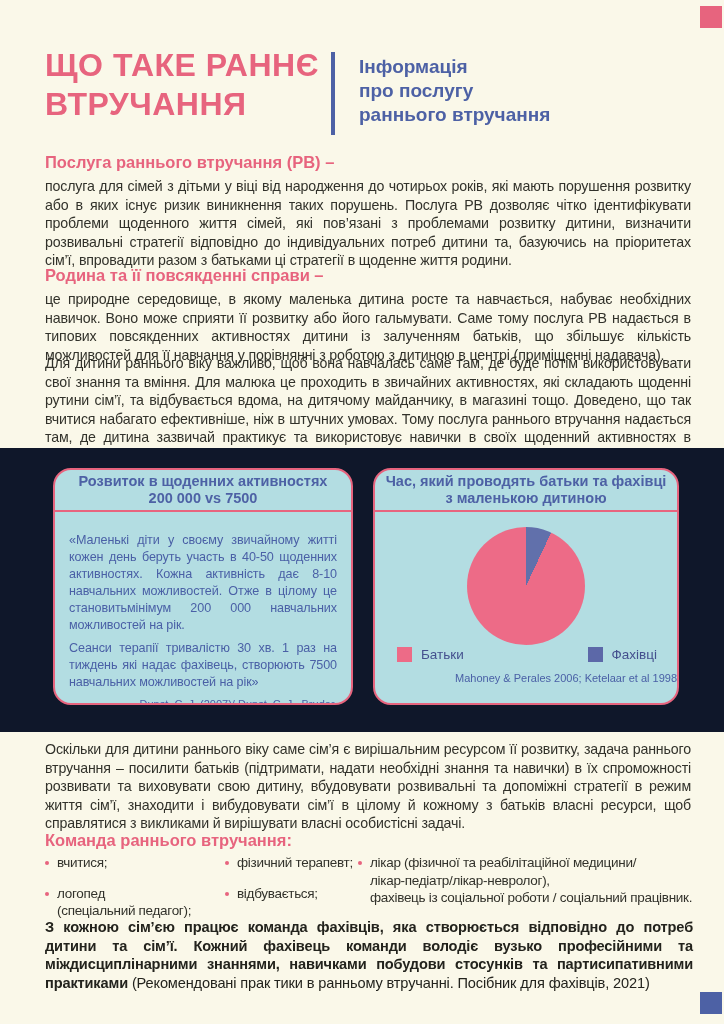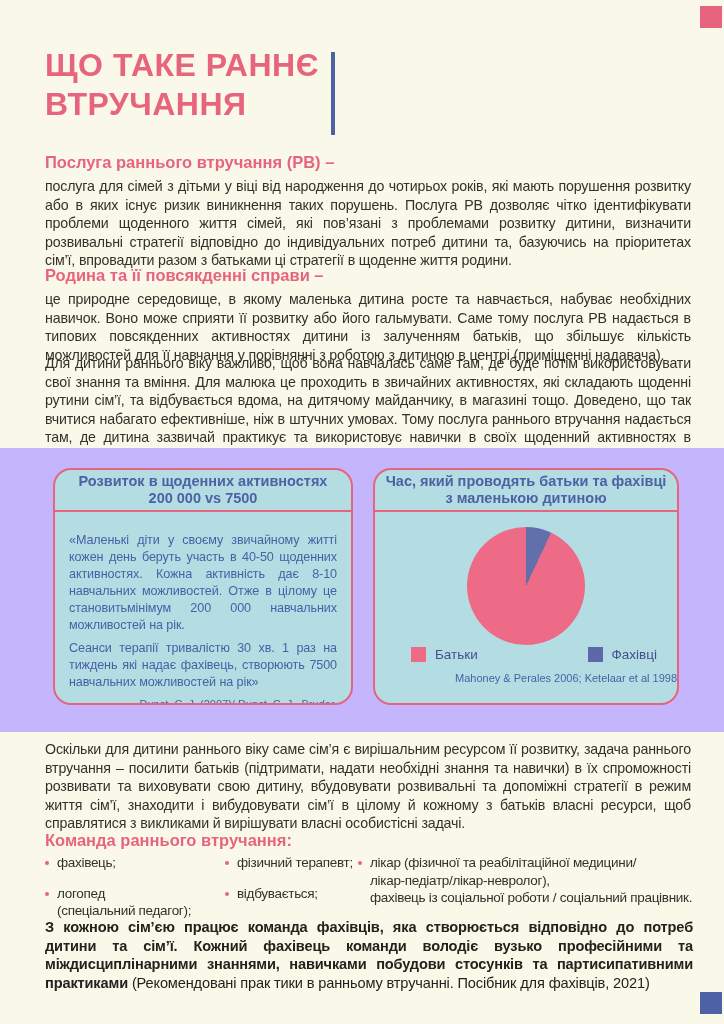--- a/index.html
+++ b/index.html
@@ -30,21 +30,21 @@
   .sec-heading {
     position:absolute; left:45px;
     font-size:16.5px; font-weight:700; color:#e7647e;
   }
   .body-p {
     position:absolute; left:45px; width:646px;
     font-size:14.2px; line-height:18.5px; letter-spacing:-0.15px;
     text-align:justify; color:#32322b;
   }
 
-  .band { position:absolute; left:0; top:448px; width:724px; height:284px; background:#c4b5fd; }
+  .band { position:absolute; left:0; top:448px; width:724px; height:284px; background:#0f172a; }
 
   .card {
     position:absolute; top:20px; height:237px;
     border:2px solid #e7647e; border-radius:18px;
     background:#b3dde2; overflow:hidden;
   }
   .card.left  { left:53px;  width:300px; }
   .card.right { left:373px; width:306px; }
   .card-head {
     height:42px; display:flex; align-items:center; justify-content:center;
@@ -61,21 +61,21 @@
   .cite {
     margin-top:7px; font-size:11px; line-height:13px; color:#4a60a6;text-align:right;
   }
 
   .pie {
     width:118px; height:118px; border-radius:50%;
     margin:15px auto 0 auto;
   }
   .legend {
     display:flex; justify-content:space-between;
-    padding:0 20px 0 36px; margin-top:2px; align-items:center;
+    padding:0 20px 0 22px; margin-top:2px; align-items:center;
   }
   .legend-item { display:flex; align-items:center; gap:9px; }
   .legend-swatch { width:15px; height:15px; display:inline-block; }
   .legend-label { font-size:13.5px; font-weight:500; color:#44508e; }
   .card.right .cite { padding-left:8px; margin-top:10px; }
 
   .team-col { position:absolute; font-size:13.5px; line-height:17.5px; letter-spacing:-0.3px; color:#32322b; }
   .team-item { display:flex; gap:8px; margin-bottom:13px; }
   .bullet { width:4px; height:4px; border-radius:50%; background:#e7647e; margin-top:7px; flex:none; }
 
@@ -90,20 +90,23 @@
 <body>
 
 <div class="page">
 
   <div class="corner-square top"></div>
   <div class="corner-square bottom"></div>
 
   <h1 class="title pre">ЩО ТАКЕ РАННЄ
 ВТРУЧАННЯ</h1>
   <div class="vline"></div>
+  <div class="subtitle pre">Інформація
+про послугу
+раннього втручання</div>
 
   <h2 class="sec-heading" style="top:153px">Послуга раннього втручання (РВ) –</h2>
   <p class="body-p" style="top:177px">послуга для сімей з дітьми у віці від народження до чотирьох років, які мають порушення розвитку або в яких існує ризик виникнення таких порушень. Послуга РВ дозволяє чітко ідентифікувати проблеми щоденного життя сімей, які  пов’язані з проблемами розвитку дитини, визначити розвивальні стратегії відповідно до індивідуальних потреб дитини та, базуючись на пріоритетах сім’ї, впровадити разом з батьками  ці стратегії в щоденне життя родини.</p>
 
   <h2 class="sec-heading" style="top:266px">Родина та її повсякденні справи –</h2>
   <p class="body-p" style="top:290px">це природне середовище, в якому маленька дитина росте та навчається, набуває необхідних навичок. Воно може сприяти її розвитку або його гальмувати. Саме тому послуга РВ надається в типових повсякденних активностях дитини із залученням батьків, що  збільшує кількість можливостей для її навчання у порівнянні з роботою з дитиною в центрі (приміщенні надавача).</p>
   <p class="body-p" style="top:354px">Для дитини раннього віку важливо, щоб вона навчалась саме там, де буде потім використовувати свої знання та вміння. Для малюка це проходить  в звичайних активностях, які складають щоденні рутини сім’ї,  та відбувається вдома, на дитячому майданчику, в магазині тощо. Доведено, що так вчитися набагато ефективніше, ніж в штучних умовах. Тому послуга раннього втручання надається там, де дитина зазвичай практикує та використовує навички в своїх щоденний активностях в реальному житті.</p>
 
   <div class="band">
 
@@ -138,21 +141,21 @@
 
   </div>
 
   <p class="body-p" style="top:740px">Оскільки для дитини раннього віку саме сім’я є вирішальним ресурсом її розвитку, задача раннього втручання – посилити батьків (підтримати, надати необхідні знання та навички) в їх спроможності розвивати та виховувати свою дитину, вбудовувати  розвивальні  та допоміжні стратегії в режим життя сім’ї, знаходити і вибудовувати сім’ї в цілому й кожному з батьків власні ресурси, щоб справлятися з викликами й вирішувати власні особистісні задачі.</p>
 
   <h2 class="sec-heading" style="top:831px">Команда раннього втручання:</h2>
 
   <div class="team-col" style="left:45px; top:854px; width:175px;">
     <div class="team-item">
       <span class="bullet"></span>
-      <span class="pre">фахівець;</span>
+      <span class="pre">вчитися;</span>
     </div>
     <div class="team-item">
       <span class="bullet"></span>
       <span class="pre">логопед
 (спеціальний педагог);</span>
     </div>
   </div>
 
   <div class="team-col" style="left:225px; top:854px; width:140px;">
     <div class="team-item">

